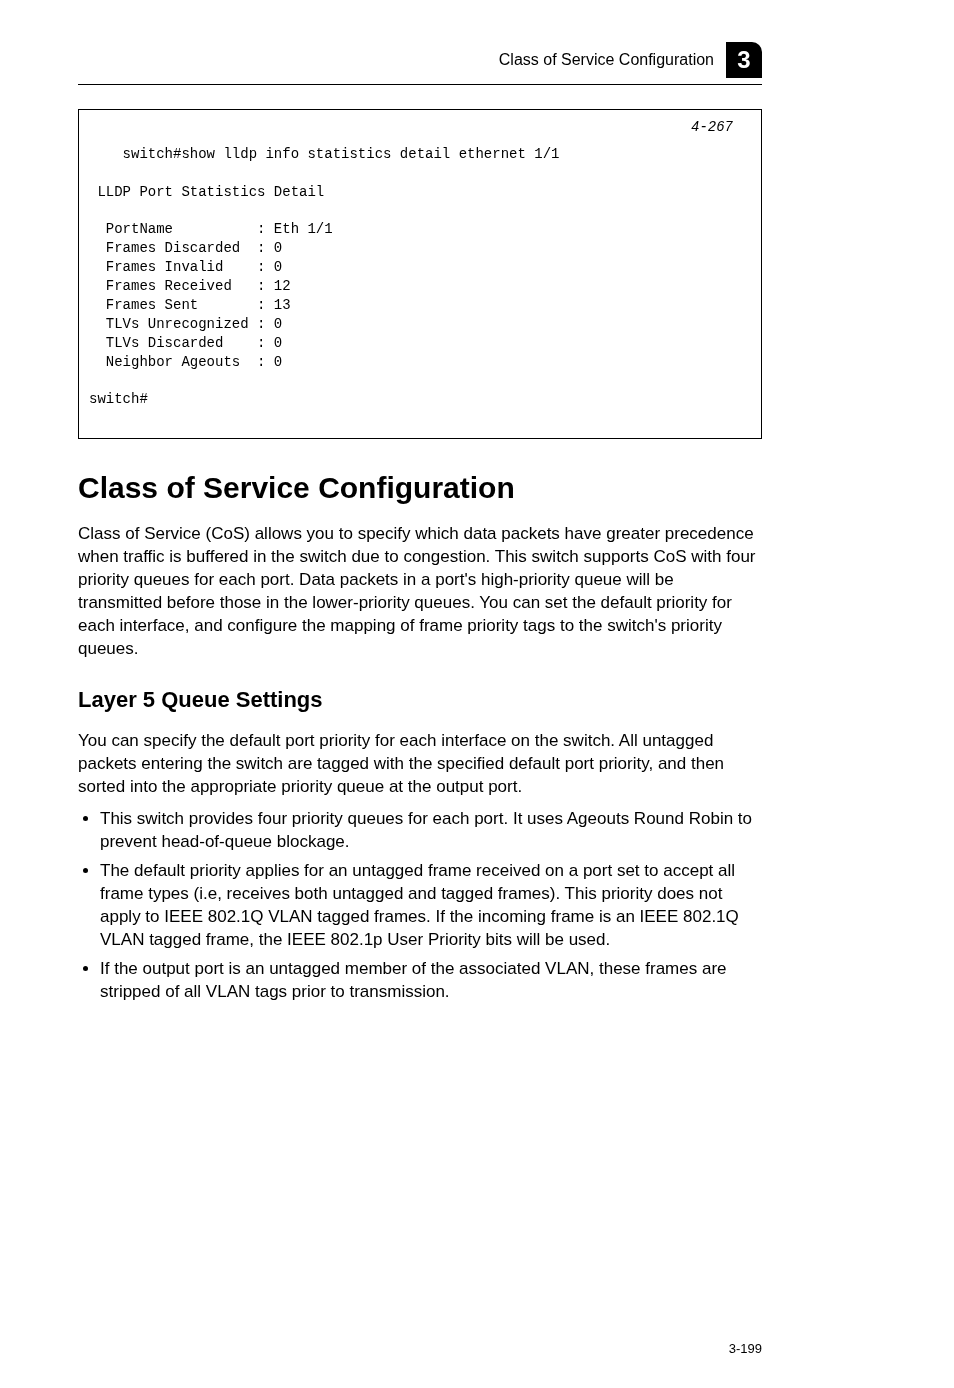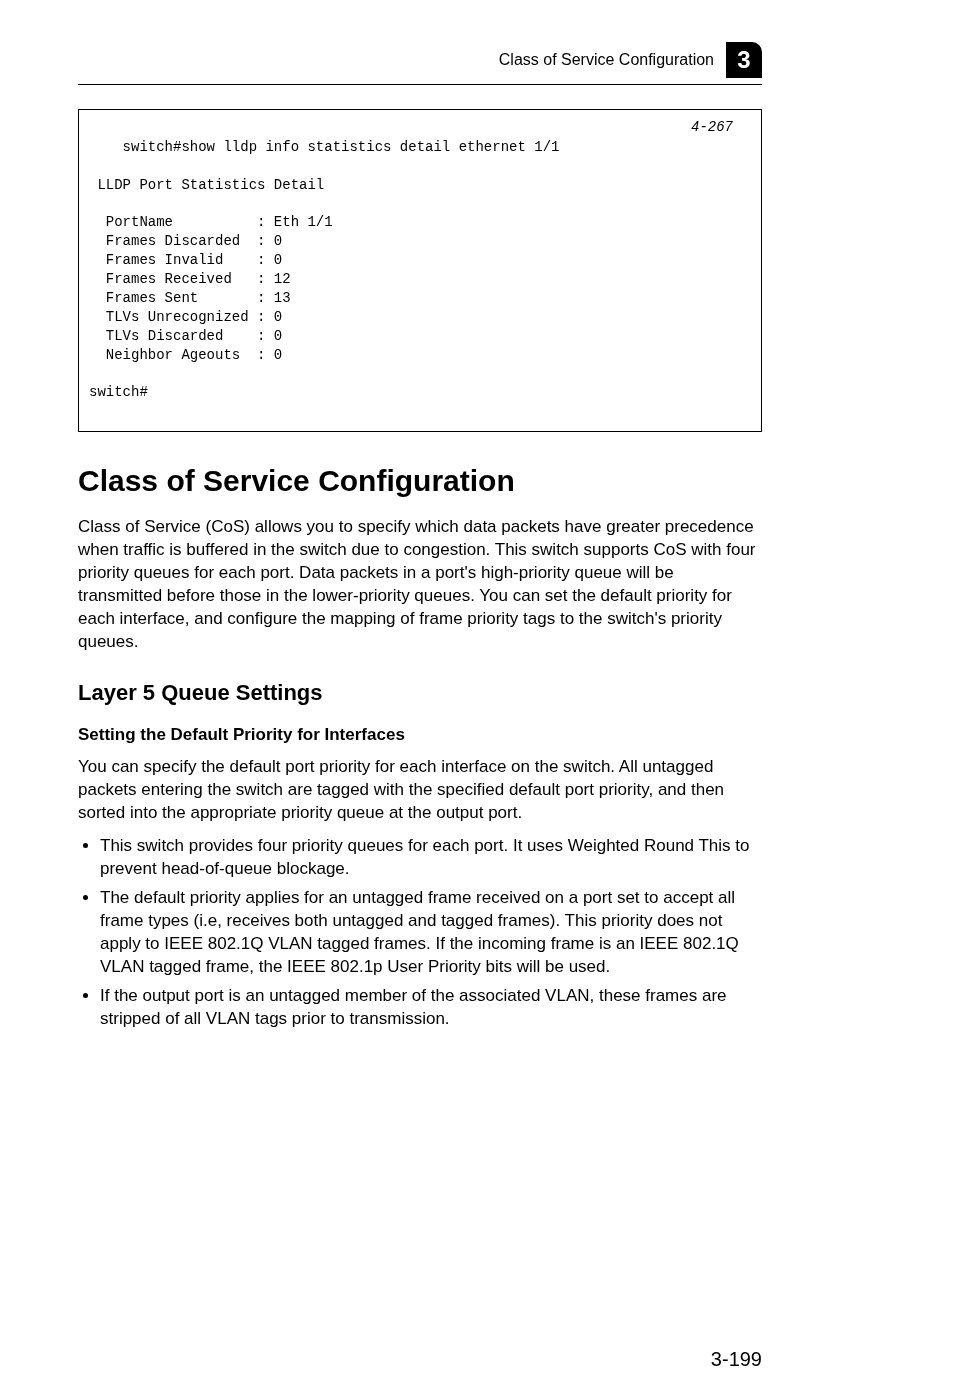--- a/index.html
+++ b/index.html
@@ -49,21 +49,21 @@
   .body-text {
     font-size: 17px;
     margin: 0 0 10px 0;
     line-height: 1.35;
   }
   .bold {
     font-weight: bold;
   }
   .code-box {
     border: 1px solid #000;
-    padding: 9px 10px 10px 10px;
+    padding: 16px 10px 10px 10px;
     font-family: "Courier New", Courier, monospace;
     font-size: 14px;
     white-space: pre;
     line-height: 1.35;
     margin-bottom: 28px;
     position: relative;
   }
   .code-ref {
     position: absolute;
     right: 28px;
@@ -95,23 +95,23 @@
     margin: 0 0 0 0;
     padding-left: 22px;
     list-style-type: disc;
   }
   ul.bullets li {
     margin-bottom: 6px;
     line-height: 1.35;
   }
   .page-number {
     position: absolute;
-    bottom: 15px;
+    bottom: 30px;
     right: 78px;
-    font-size: 20px;
+    font-size: 13px;
   }
 </style>
 </head>
 <body>
 
 <div class="page">
 
   <div class="header-line">
     <span class="header-title">Class of Service Configuration</span>
     <span class="header-badge">3</span>
@@ -134,25 +134,24 @@
   Neighbor Ageouts  : 0
 
 switch#</span>
   </div>
 
   <h1 class="section">Class of Service Configuration</h1>
   <p class="body-text">Class of Service (CoS) allows you to specify which data packets have greater precedence when traffic is buffered in the switch due to congestion. This switch supports CoS with four priority queues for each port. Data packets in a port's high-priority queue will be transmitted before those in the lower-priority queues. You can set the default priority for each interface, and configure the mapping of frame priority tags to the switch's priority queues.</p>
 
   <h2 class="subsection">Layer 5 Queue Settings</h2>
 
-  <h3 class="subsub">Setting the Default Priority for Interfaces</h3>
   <p class="body-text">You can specify the default port priority for each interface on the switch. All untagged packets entering the switch are tagged with the specified default port priority, and then sorted into the appropriate priority queue at the output port.</p>
 
 
   <ul class="bullets">
-    <li>This switch provides four priority queues for each port. It uses Weighted Round This to prevent head-of-queue blockage.</li>
+    <li>This switch provides four priority queues for each port. It uses Ageouts Round Robin to prevent head-of-queue blockage.</li>
     <li>The default priority applies for an untagged frame received on a port set to accept all frame types (i.e, receives both untagged and tagged frames). This priority does not apply to IEEE 802.1Q VLAN tagged frames. If the incoming frame is an IEEE 802.1Q VLAN tagged frame, the IEEE 802.1p User Priority bits will be used.</li>
     <li>If the output port is an untagged member of the associated VLAN, these frames are stripped of all VLAN tags prior to transmission.</li>
   </ul>
 
   <div class="page-number">3-199</div>
 
 </div>
 
 </body></html>

